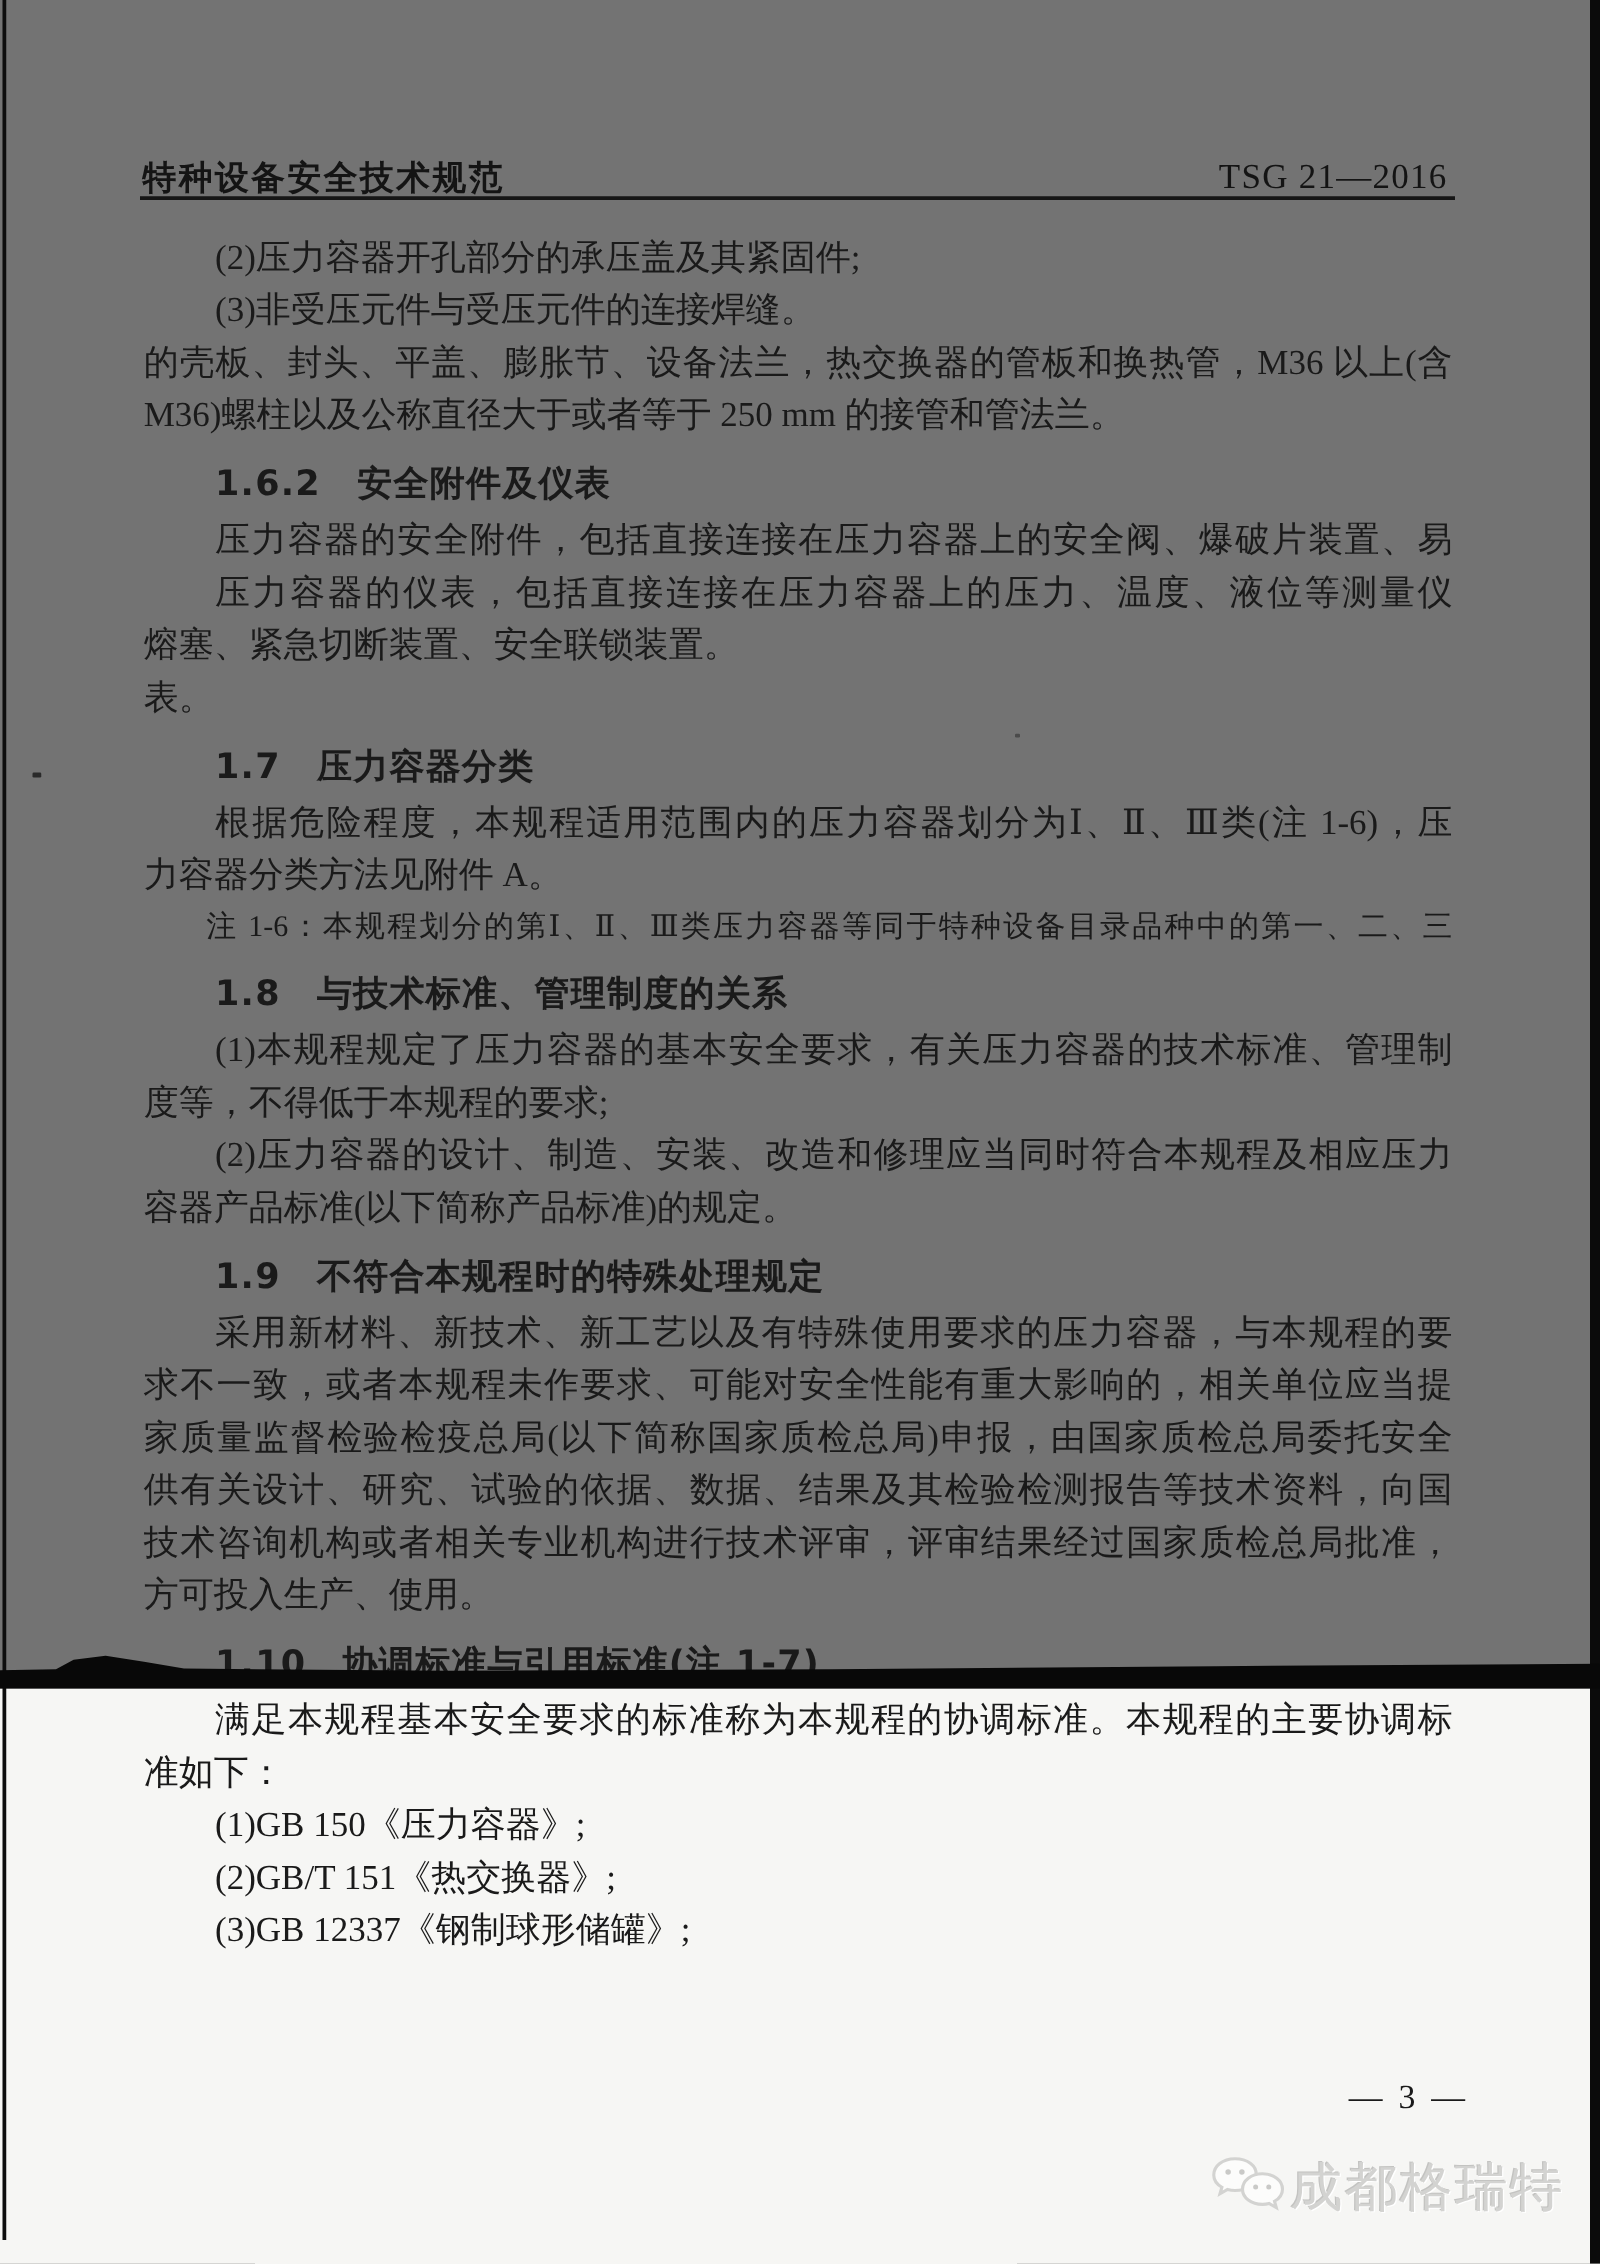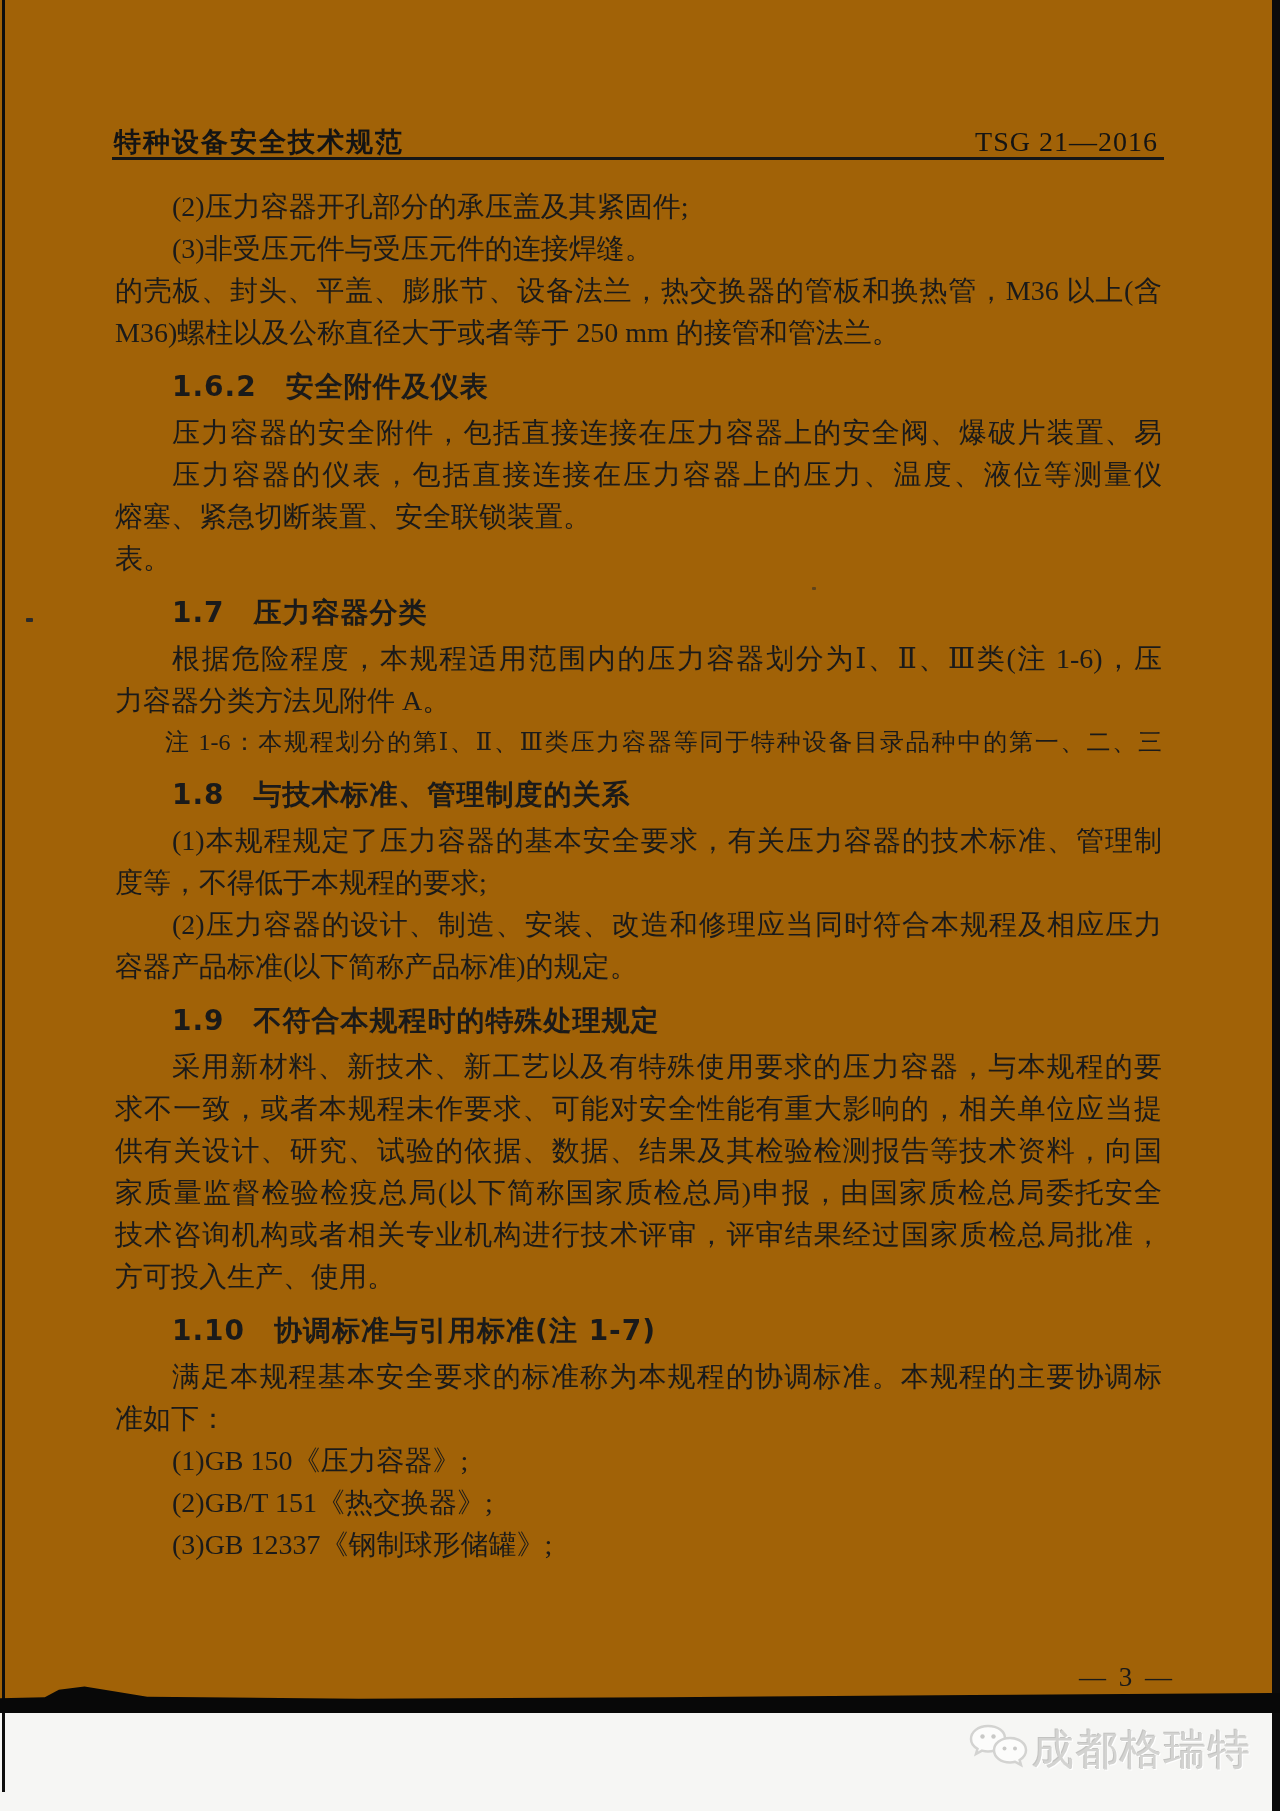--- a/index.html
+++ b/index.html
@@ -2,22 +2,22 @@
 <html><head>
 <meta charset="utf-8">
 <style>
   html,body{margin:0;padding:0;}
   body{
     width:1280px;height:1811px;position:relative;overflow:hidden;
     background:#f6f6f4;
     font-family:"Liberation Serif","DejaVu Serif",serif;
   }
   .paper{
-    position:absolute;left:0;top:0;width:1280px;height:1713px;
-    background:#a16207;
+    position:absolute;left:0;top:0;width:1280px;height:1351px;
+    background:#737373;
   }
   
   .edge-left{position:absolute;left:2px;top:0;width:3px;height:1792px;background:#0d0d0d;}
   .edge-right{position:absolute;right:0;top:0;width:8px;height:1811px;background:#0b0b0b;}
   .bottom-bar{
     position:absolute;left:0;bottom:0;width:1280px;height:27px;background:#080808;
     clip-path:polygon(0 45%,3.5% 42%,4.6% 14%,6.6% 2%,9% 20%,11.5% 40%,28% 47%,52% 42%,76% 33%,100% 26%,100% 100%,0 100%);
   }
   .speck{position:absolute;background:#2a2a2a;border-radius:1px;}
   .speck1{left:26px;top:618px;width:7px;height:4px;}
@@ -52,21 +52,21 @@
   .note{font-size:24px;line-height:40px;}
   .note.indent{text-indent:50px;}
 
   
   .page-num{
     position:absolute;left:115px;top:1662px;width:1060px;
     text-align:right;font-size:27px;color:#1a1a1a;letter-spacing:3px;
   }
   .watermark{
     position:absolute;right:28px;top:1722px;
-    display:flex;gap:2px;
+    display:flex;align-items:center;gap:2px;
     color:#d3d3d1;
     font-family:"DejaVu Sans","Liberation Sans",sans-serif;
     font-size:42px;letter-spacing:2px;
     text-shadow:1px 1px 0 #ffffff,-1px -1px 0 #c3c3c1;
     white-space:nowrap;
   }
   .wm-icon{flex:0 0 auto;}
 </style>
 </head>
 <body>
@@ -92,22 +92,22 @@
     <div class="line">力容器分类方法见附件 A。</div>
     <div class="line note indent fill">注 1-6：本规程划分的第Ⅰ、Ⅱ、Ⅲ类压力容器等同于特种设备目录品种中的第一、二、三</div>
     <div class="line heading">1.8　与技术标准、管理制度的关系</div>
     <div class="line indent fill">(1)本规程规定了压力容器的基本安全要求，有关压力容器的技术标准、管理制</div>
     <div class="line">度等，不得低于本规程的要求;</div>
     <div class="line indent fill">(2)压力容器的设计、制造、安装、改造和修理应当同时符合本规程及相应压力</div>
     <div class="line">容器产品标准(以下简称产品标准)的规定。</div>
     <div class="line heading">1.9　不符合本规程时的特殊处理规定</div>
     <div class="line indent fill">采用新材料、新技术、新工艺以及有特殊使用要求的压力容器，与本规程的要</div>
     <div class="line fill">求不一致，或者本规程未作要求、可能对安全性能有重大影响的，相关单位应当提</div>
+    <div class="line fill">家质量监督检验检疫总局(以下简称国家质检总局)申报，由国家质检总局委托安全</div>
     <div class="line fill">供有关设计、研究、试验的依据、数据、结果及其检验检测报告等技术资料，向国</div>
-    <div class="line fill">家质量监督检验检疫总局(以下简称国家质检总局)申报，由国家质检总局委托安全</div>
     <div class="line fill">技术咨询机构或者相关专业机构进行技术评审，评审结果经过国家质检总局批准，</div>
     <div class="line">方可投入生产、使用。</div>
     <div class="line heading">1.10　协调标准与引用标准(注 1-7)</div>
     <div class="line indent fill">满足本规程基本安全要求的标准称为本规程的协调标准。本规程的主要协调标</div>
     <div class="line">准如下：</div>
     <div class="line indent">(1)GB 150《压力容器》;</div>
     <div class="line indent">(2)GB/T 151《热交换器》;</div>
     <div class="line indent">(3)GB 12337《钢制球形储罐》;</div>
   </div>
 

